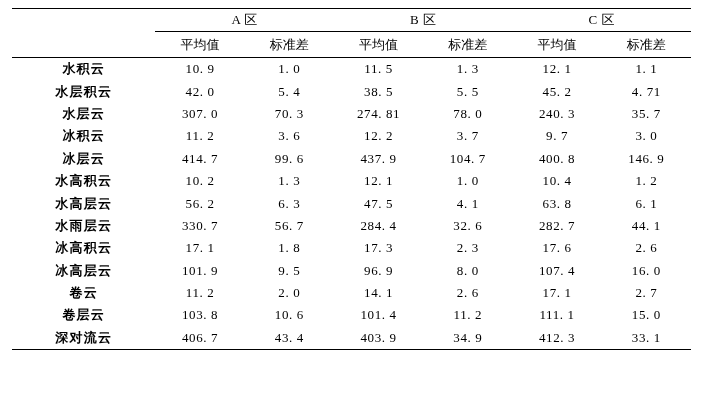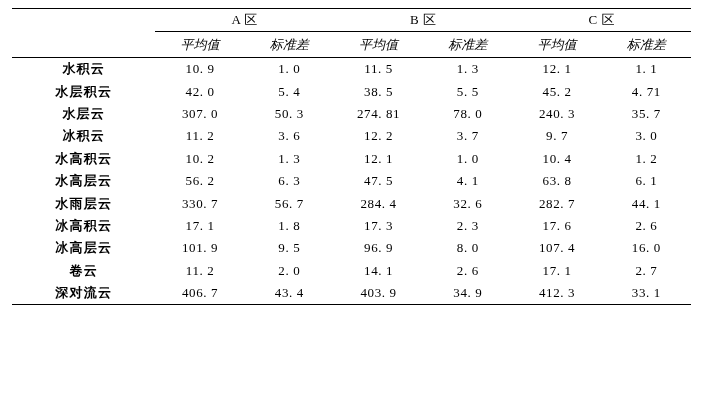--- a/index.html
+++ b/index.html
@@ -61,21 +61,20 @@
 
   
   .top-rule {
     border-top: 1.6px solid #000;
   }
   .zone-underline {
     border-bottom: 0.9px solid #000;
   }
   .header-bottom {
     border-bottom: 0.9px solid #000;
-    font-style: italic;
   }
   .bottom-rule {
     border-bottom: 1.6px solid #000;
   }
   .spacer-cell { }
 </style>
 </head>
 <body>
 
 <div id="sheet">
@@ -120,36 +119,45 @@
         <td>42. 0</td>
         <td>5. 4</td>
         <td>38. 5</td>
         <td>5. 5</td>
         <td>45. 2</td>
         <td>4. 71</td>
       </tr>
       <tr class="data-row">
         <td class="lbl">水层云</td>
         <td>307. 0</td>
-        <td>50. 3</td>
+        <td>70. 3</td>
         <td>274. 81</td>
         <td>78. 0</td>
         <td>240. 3</td>
         <td>35. 7</td>
       </tr>
       <tr class="data-row">
         <td class="lbl">冰积云</td>
         <td>11. 2</td>
         <td>3. 6</td>
         <td>12. 2</td>
         <td>3. 7</td>
         <td>9. 7</td>
         <td>3. 0</td>
       </tr>
       <tr class="data-row">
+        <td class="lbl">冰层云</td>
+        <td>414. 7</td>
+        <td>99. 6</td>
+        <td>437. 9</td>
+        <td>104. 7</td>
+        <td>400. 8</td>
+        <td>146. 9</td>
+      </tr>
+      <tr class="data-row">
         <td class="lbl">水高积云</td>
         <td>10. 2</td>
         <td>1. 3</td>
         <td>12. 1</td>
         <td>1. 0</td>
         <td>10. 4</td>
         <td>1. 2</td>
       </tr>
       <tr class="data-row">
         <td class="lbl">水高层云</td>
@@ -188,20 +196,29 @@
         <td>16. 0</td>
       </tr>
       <tr class="data-row">
         <td class="lbl">卷云</td>
         <td>11. 2</td>
         <td>2. 0</td>
         <td>14. 1</td>
         <td>2. 6</td>
         <td>17. 1</td>
         <td>2. 7</td>
+      </tr>
+      <tr class="data-row">
+        <td class="lbl">卷层云</td>
+        <td>103. 8</td>
+        <td>10. 6</td>
+        <td>101. 4</td>
+        <td>11. 2</td>
+        <td>111. 1</td>
+        <td>15. 0</td>
       </tr>
       <tr class="data-row bottom-rule">
         <td class="lbl">深对流云</td>
         <td>406. 7</td>
         <td>43. 4</td>
         <td>403. 9</td>
         <td>34. 9</td>
         <td>412. 3</td>
         <td>33. 1</td>
       </tr>

